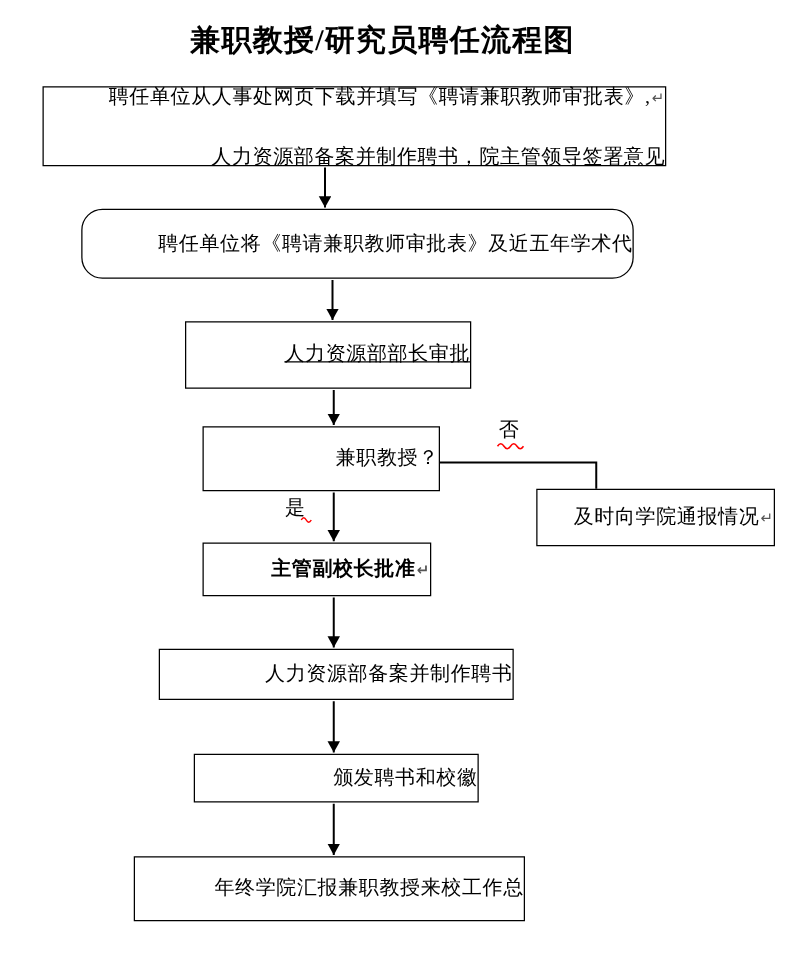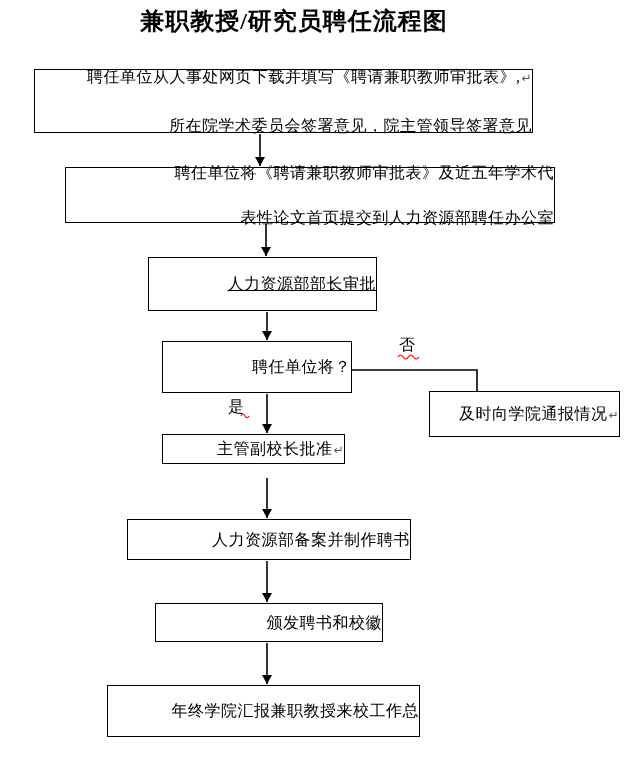--- a/index.html
+++ b/index.html
@@ -14,21 +14,21 @@
     background: #ffffff;
     font-family: "Liberation Serif", "DejaVu Serif", serif;
     color: #000000;
     overflow: hidden;
   }
   .page-title {
     position: absolute;
     top: 6px;
     left: 0;
     width: 588px;
-    margin: 0;
+    margin: 12px;
     text-align: center;
     font-size: 24px;
     font-weight: bold;
     line-height: 30px;
     letter-spacing: 1px;
   }
   .node {
     position: absolute;
     box-sizing: border-box;
     border: 1.5px solid #000000;
@@ -44,24 +44,24 @@
     gap: 20px;
   }
   .node .line { white-space: nowrap; }
   .ret {
     font-family: "DejaVu Sans", sans-serif;
     font-size: 12px;
     color: #555555;
     margin-left: 1px;
   }
   .node-1 { left: 34px;  top: 69px;  width: 499px; height: 64px; line-height: 27px; }
-  .node-2 { left: 65px;  top: 167px; width: 490px; height: 56px; line-height: 25px; }
+  .node-2 { left: 65px;  top: 167px; width: 442px; height: 56px; line-height: 25px; border-radius: 17px; }
   .node-3 { left: 148px; top: 257px; width: 229px; height: 54px; text-decoration: underline; }
   .node-4 { left: 162px; top: 341px; width: 190px; height: 52px; }
-  .node-5 { left: 162px; top: 434px; width: 183px; height: 30px; }
+  .node-5 { left: 162px; top: 434px; width: 183px; height: 43px; font-weight: bold; }
   .node-6 { left: 127px; top: 519px; width: 284px; height: 41px; }
   .node-7 { left: 155px; top: 603px; width: 228px; height: 39px; }
   .node-8 { left: 107px; top: 685px; width: 313px; height: 52px; }
   .node-no { left: 429px; top: 391px; width: 191px; height: 46px; }
   .edge-label {
     position: absolute;
     font-size: 16px;
     line-height: 18px;
     background: transparent;
   }
@@ -96,34 +96,33 @@
     <path d="M267,561 V602" stroke="#000000" stroke-width="1.6" fill="none" marker-end="url(#arrowhead)"></path>
     <path d="M267,643 V684" stroke="#000000" stroke-width="1.6" fill="none" marker-end="url(#arrowhead)"></path>
     <path d="M398,357 q2.6,-4 5.2,0 t5.2,0 t5.2,0 t5.2,0" stroke="#ff0000" stroke-width="1.2" fill="none"></path>
     <path d="M241,416 q2,-3.5 4,0 t4,0" stroke="#ff0000" stroke-width="1.2" fill="none"></path>
   </svg>
 
   <h1 class="page-title">兼职教授/研究员聘任流程图</h1>
 
   <div class="node node-1">
     <div class="line"><span>聘任单位从人事处网页下载并填写《聘请兼职教师审批表》,</span><span class="ret">↵</span></div>
-    <div class="line">所在院学术委员会签署意见，院主管领导签署意见</div>
+    <div class="line">人力资源部备案并制作聘书，院主管领导签署意见</div>
   </div>
 
   <div class="node node-2">
     <div class="line">聘任单位将《聘请兼职教师审批表》及近五年学术代</div>
-    <div class="line">表性论文首页提交到人力资源部聘任办公室</div>
   </div>
 
   <div class="node node-3">
     <div class="line">人力资源部部长审批</div>
   </div>
 
   <div class="node node-4">
-    <div class="line">聘任单位将？</div>
+    <div class="line">兼职教授？</div>
   </div>
 
   <div class="node node-5">
     <div class="line"><span>主管副校长批准</span><span class="ret">↵</span></div>
   </div>
 
   <div class="node node-6">
     <div class="line">人力资源部备案并制作聘书</div>
   </div>
 

